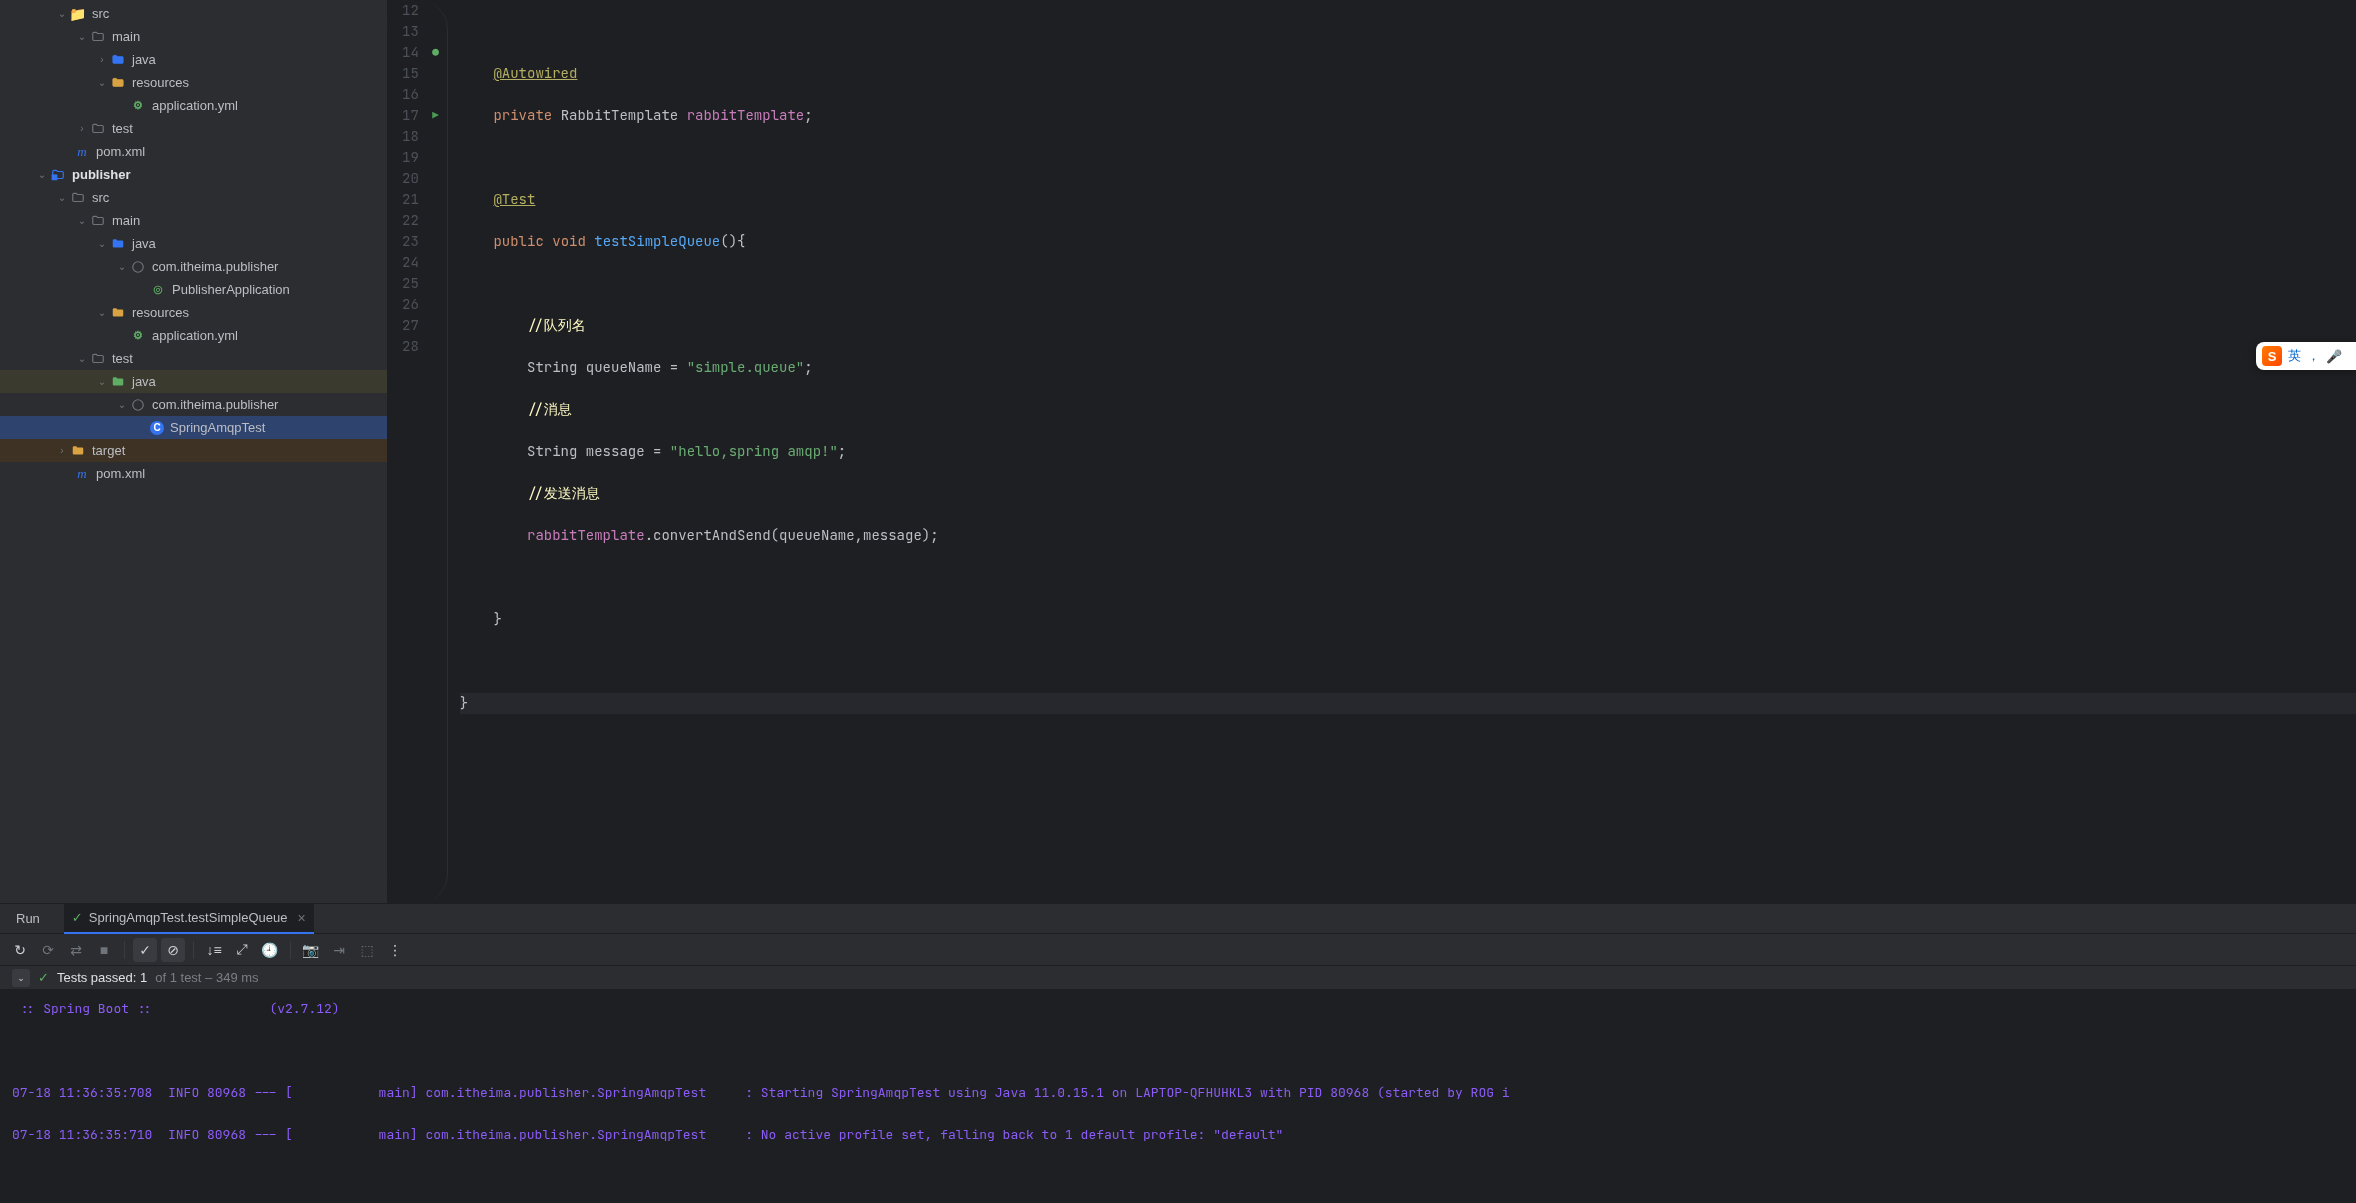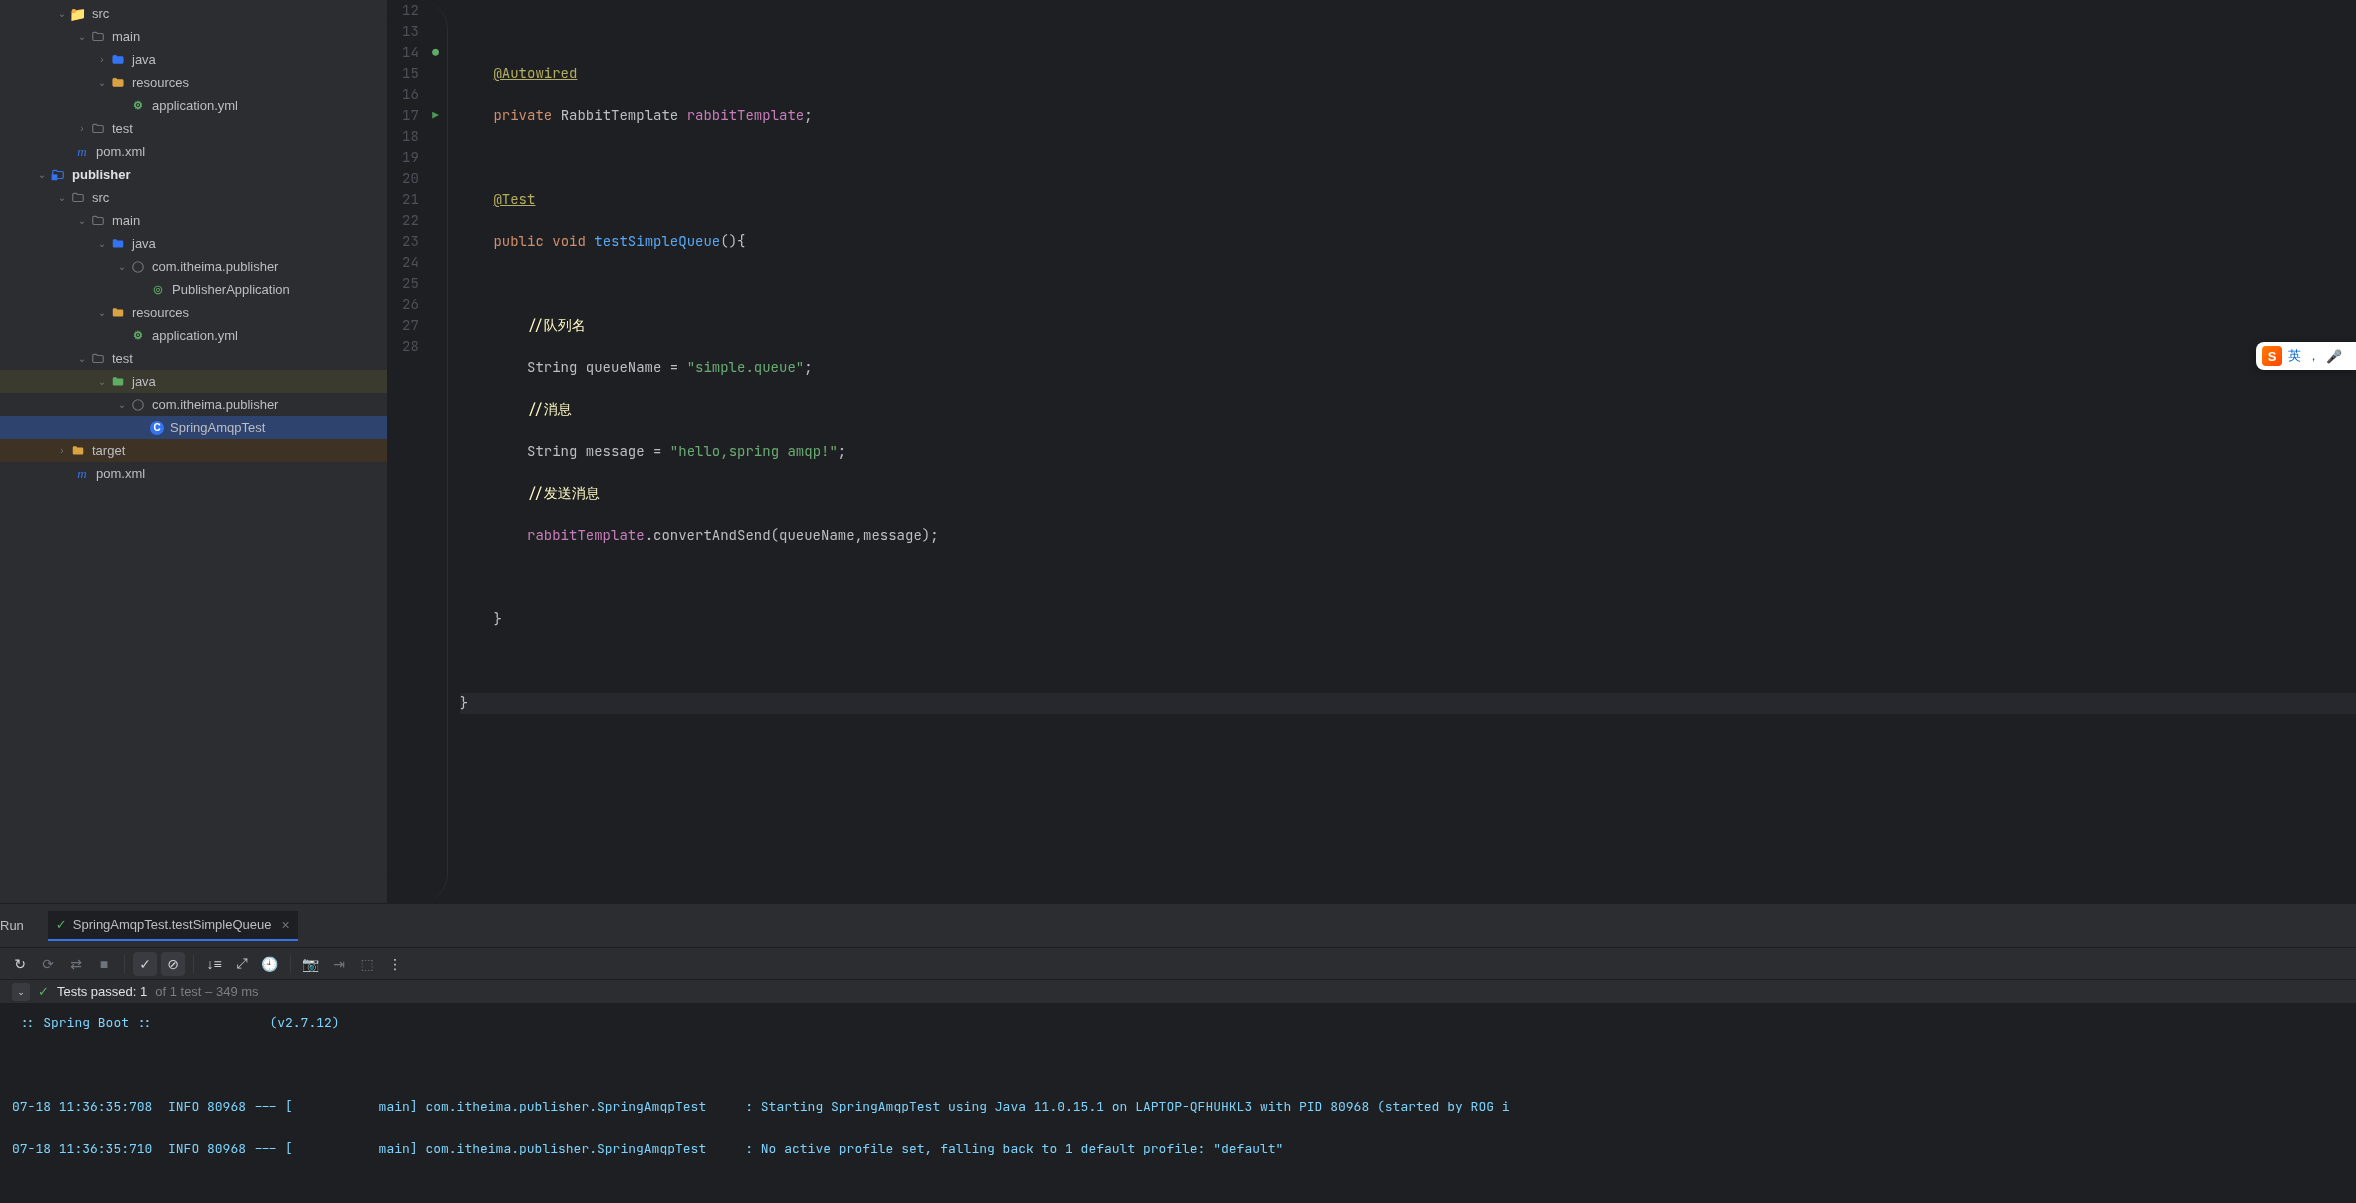--- a/index.html
+++ b/index.html
@@ -121,22 +121,22 @@
 .run-panel {
   height: 300px;
   background: #2b2d30;
   border-top: 1px solid #1e1f22;
   display: flex;
   flex-direction: column;
 }
 .run-tabs {
   display: flex;
   align-items: center;
-  height: 44px;
-  padding-left: 0;
+  height: 30px;
+  padding-left: 16px;
   border-bottom: 1px solid #1e1f22;
 }
 .run-tab-label { color: #bcbec4; font-weight: 500; margin-right: 24px; }
 .run-tab {
   display: flex;
   align-items: center;
   height: 30px;
   padding: 0 8px;
   background: #1e1f22;
   border-bottom: 2px solid #3574f0;
@@ -185,21 +185,21 @@
 }
 .console {
   flex: 1;
   background: #1e1f22;
   padding: 8px 12px;
   font-family: 'JetBrains Mono', 'Consolas', monospace;
   font-size: 13px;
   line-height: 21px;
   white-space: pre;
   overflow: auto;
-  color: #7dd3fc;
+  color: #8b5cf6;
 }
 .ime-floater {
   position: fixed;
   right: 0;
   top: 342px;
   width: 100px;
   height: 28px;
   background: #fff;
   border-radius: 8px 0 0 8px;
   display: flex;

